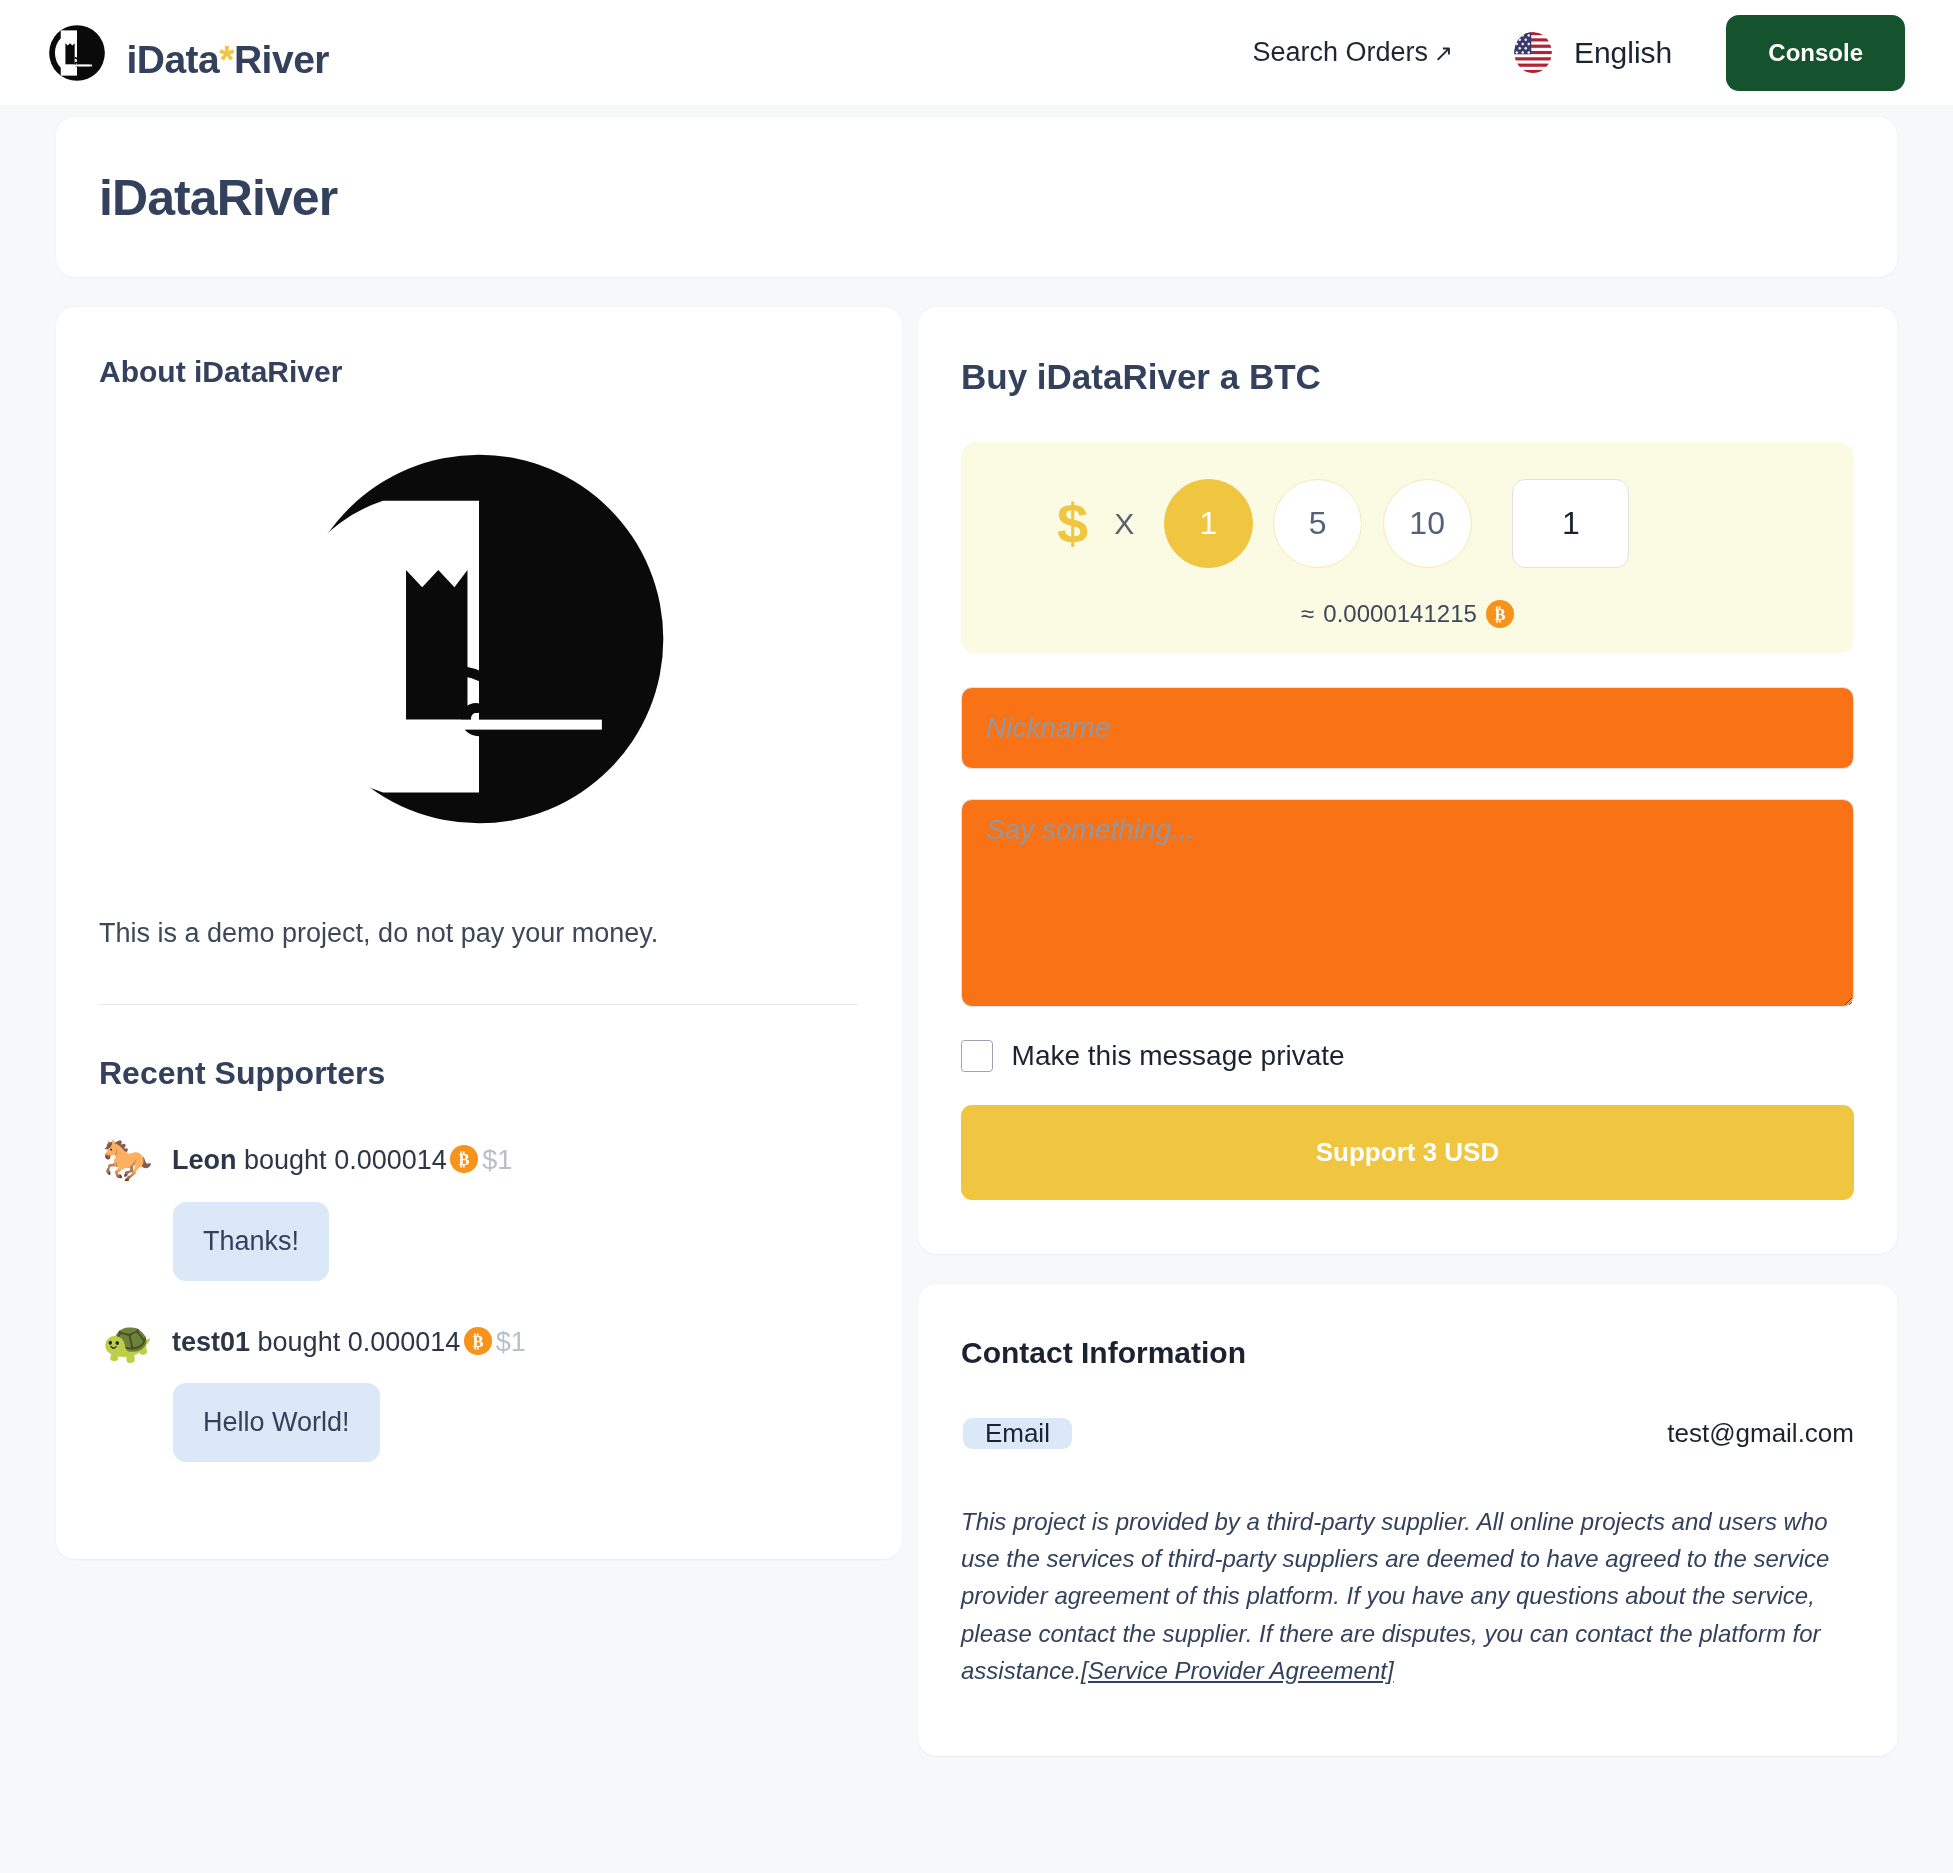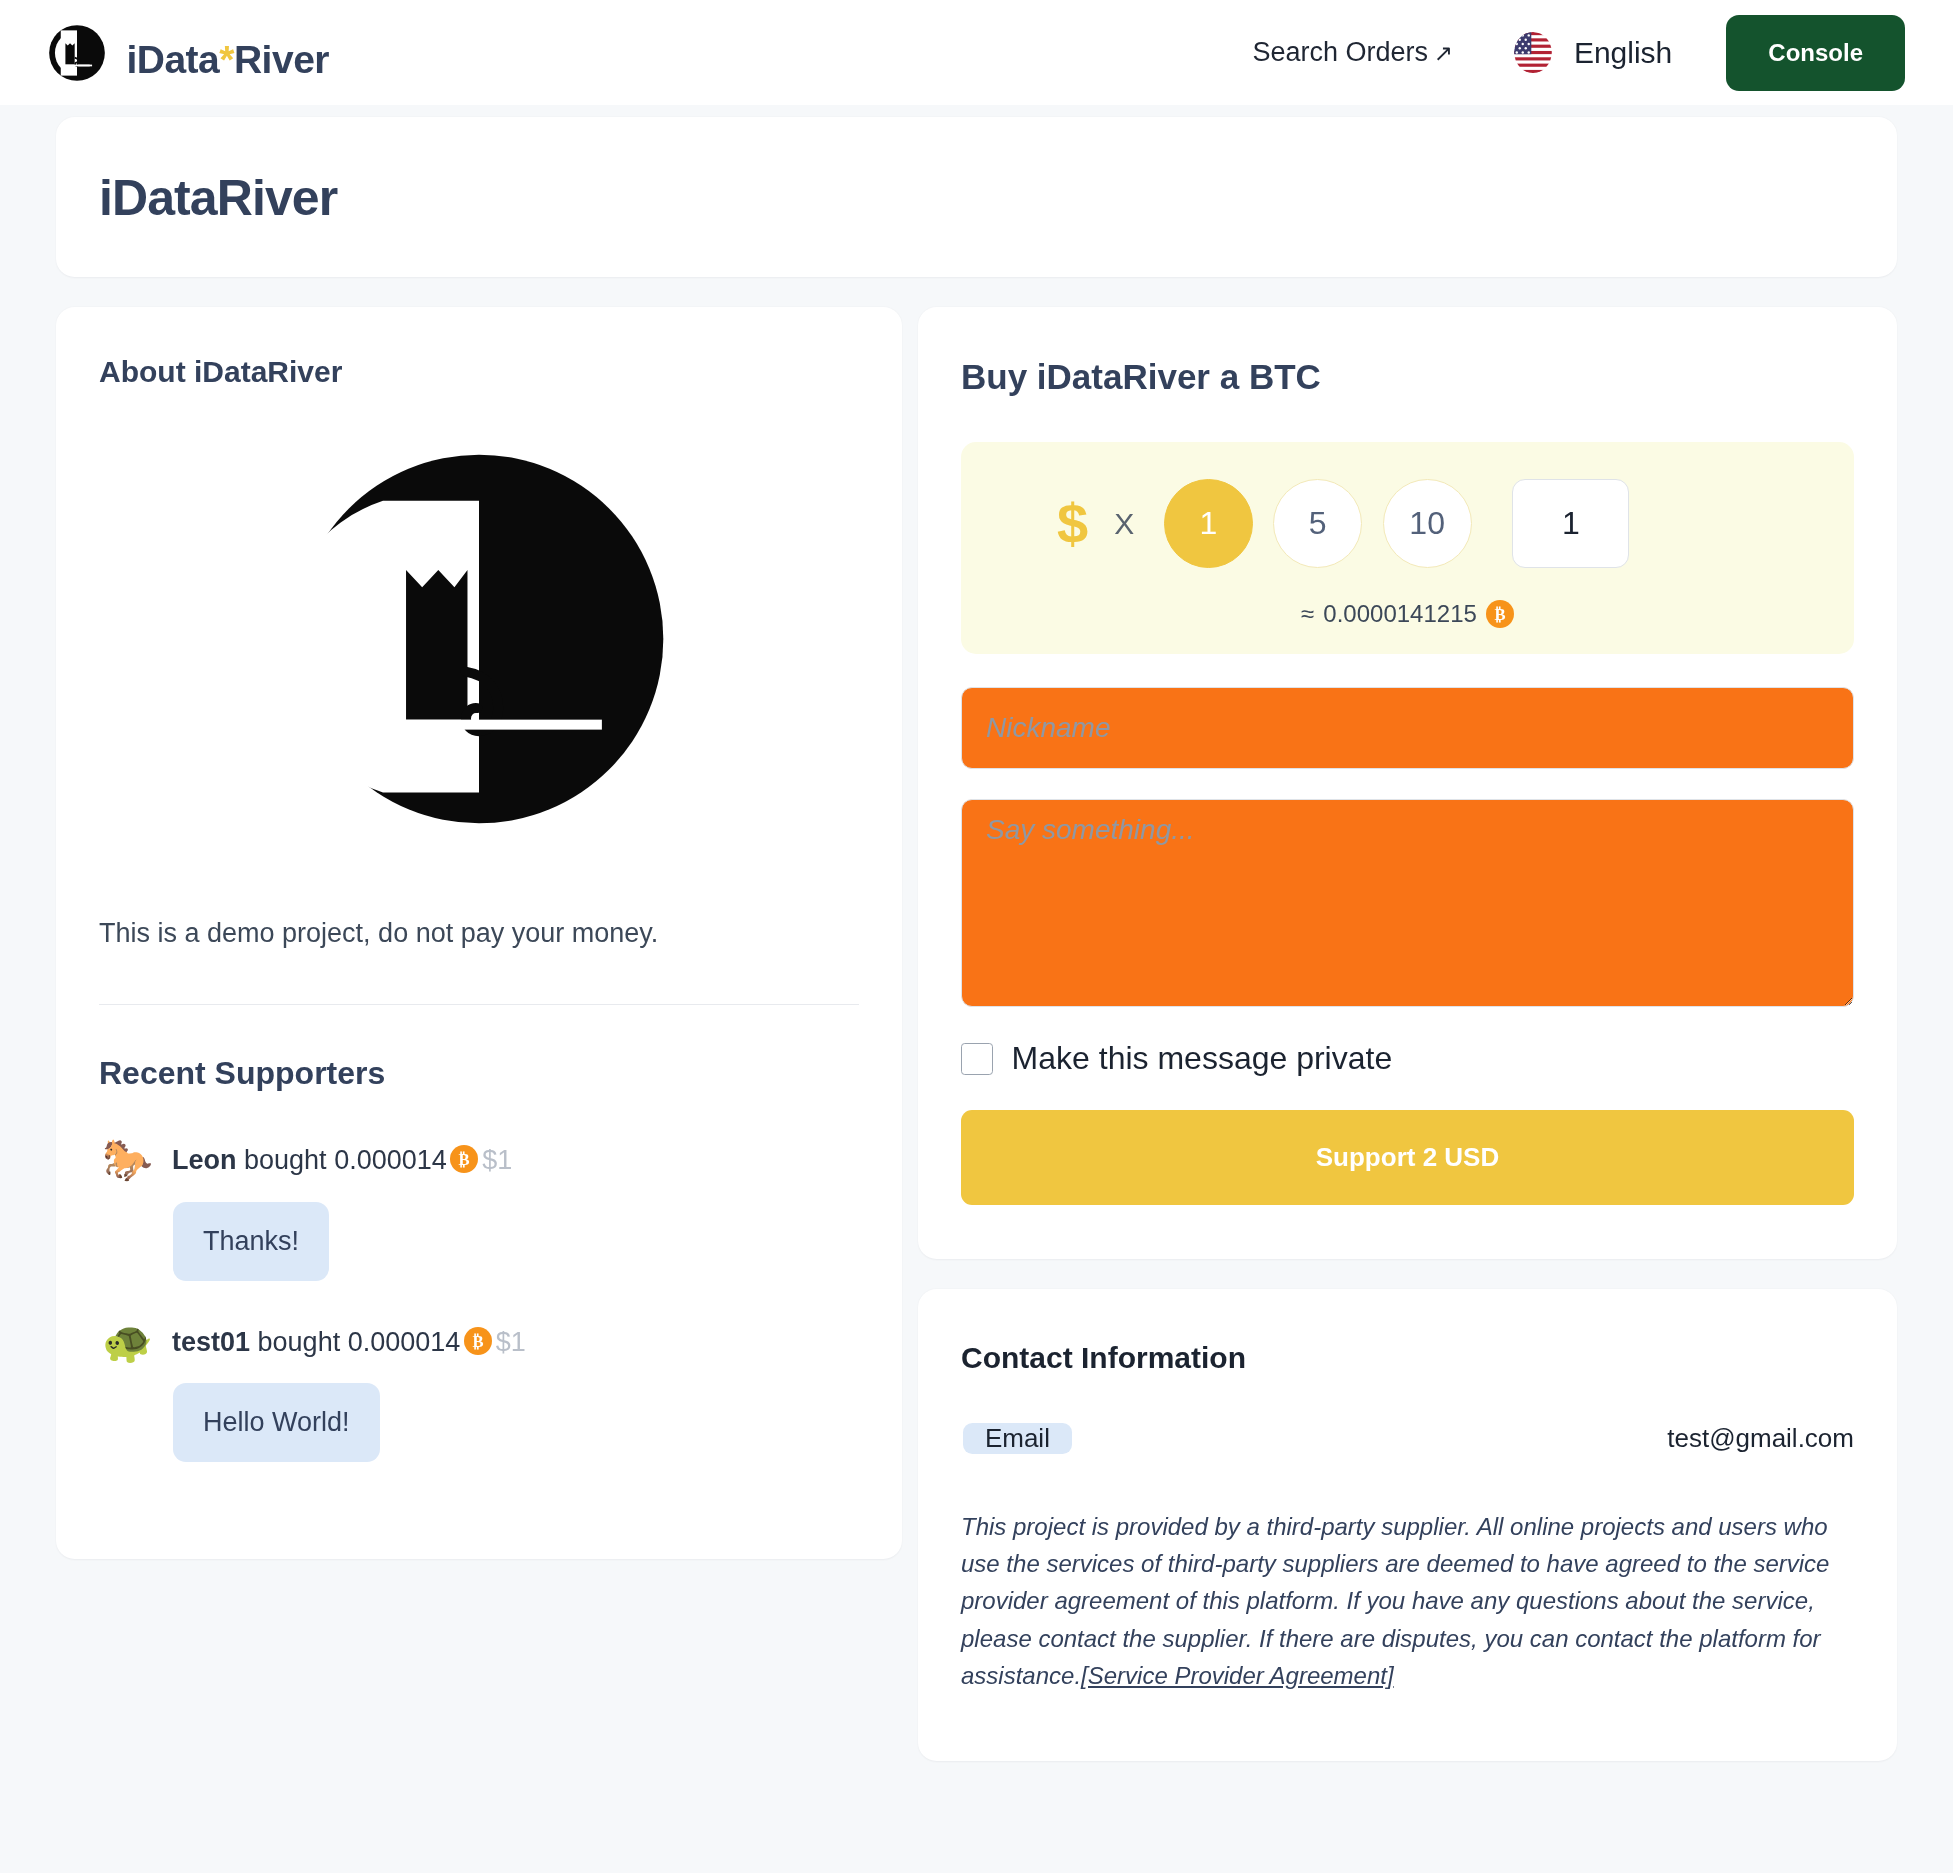--- a/index.html
+++ b/index.html
@@ -212,21 +212,21 @@
     margin-top: 33px;
   }
   .checkbox {
     width: 32px; height: 32px;
     border: 1.9px solid #9aa3af;
     border-radius: 3.7px;
     background: #ffffff;
     cursor: pointer;
     flex: 0 0 32px;
   }
-  .private-label { font-size: 32px; color: #1b2330; cursor: pointer; text-align: center; }
+  .private-label { font-size: 28px; color: #1b2330; cursor: pointer; text-align: center; }
   .support-btn {
     margin-top: 33px;
     width: 100%;
     background: #f0c640;
     border: none;
     border-radius: 11px;
     color: #ffffff;
     font-size: 26px;
     font-weight: bold;
     padding: 32px 0;
@@ -424,21 +424,21 @@
 
         <input class="field field-nick" type="text" placeholder="Nickname" style="">
 
         <textarea class="field field-msg" placeholder="Say something..." style=""></textarea>
 
         <div class="private-row">
           <span class="checkbox"></span>
           <span class="private-label">Make this message private</span>
         </div>
 
-        <button class="support-btn">Support 2 USD</button>
+        <button class="support-btn">Support 3 USD</button>
       </div>
 
       <div class="card contact">
         <div class="contact-title">Contact Information</div>
 
         <div class="contact-row">
           <span class="badge">Email</span>
           <span class="contact-value">test@gmail.com</span>
         </div>
 

